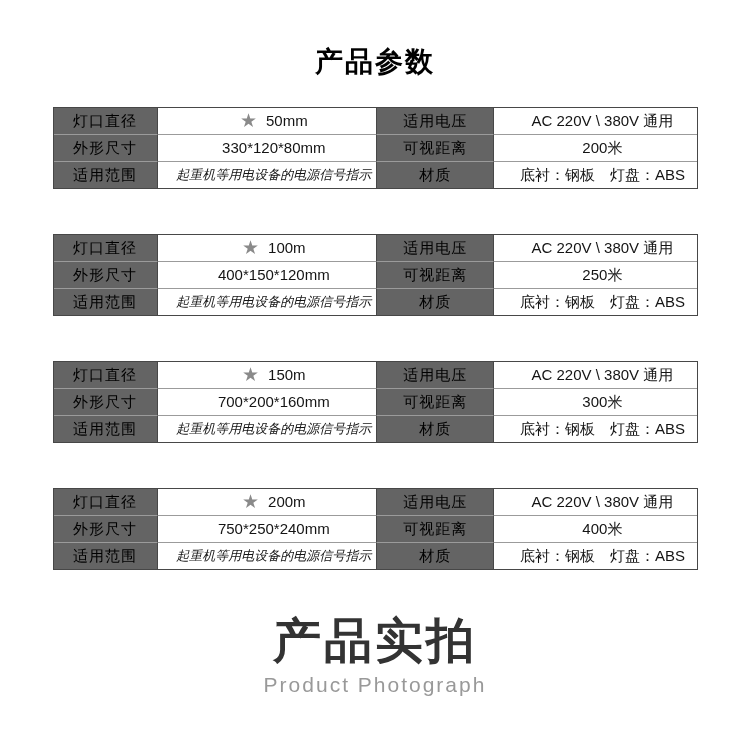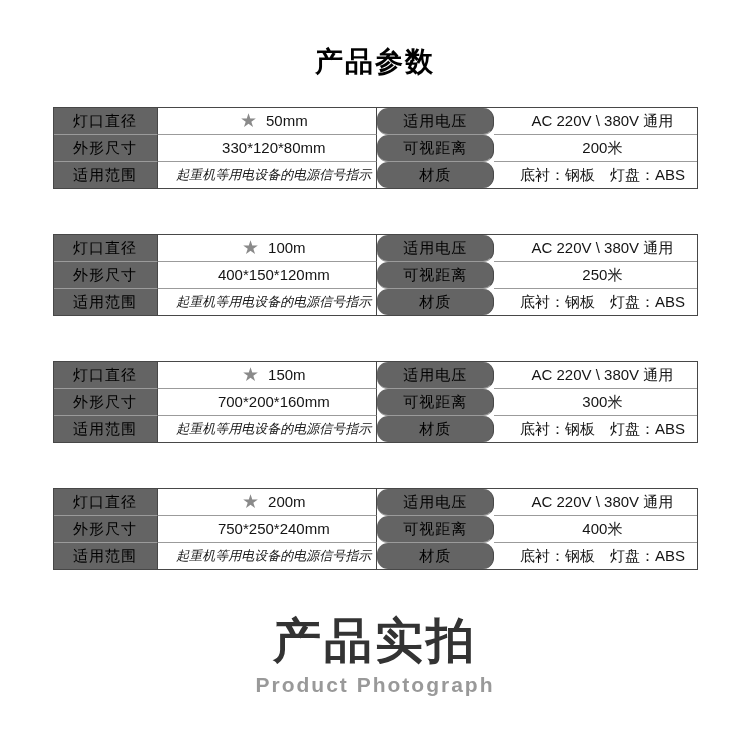--- a/index.html
+++ b/index.html
@@ -47,21 +47,21 @@
   table.spec tr:last-child td { border-bottom: 0; }
   table.spec td:last-child { border-right: 0; }
   td.lbl {
     background: #646464;
     color: #000000;
     letter-spacing: 1px;
   }
   td.val { background: #ffffff; color: #141414; padding-left: 14px; }
   .c1 { width: 103px; }
   .c2 { width: 217px; }
-  .c3 { width: 116px; border-radius: 11px; }
+  .c3 { width: 116px; }
   .c4 { width: 200px; }
   table.spec tr:nth-child(3) td.c2 { font-size: 13px; letter-spacing: 0; font-style: italic; }
   .star {
     color: #8a8a8a;
     font-size: 19px;
     margin-right: 9px;
     vertical-align: -1px;
   }
 
   
@@ -71,21 +71,20 @@
     font-weight: 900;
     color: #333333;
     letter-spacing: 3px;
     line-height: 1.1;
   }
   .footer-sub {
     margin-top: 6px;
     font-size: 21px;
     color: #999999;
     letter-spacing: 2px;
-    font-weight: bold;
   }
 </style>
 </head>
 <body>
 
 <div class="page">
   <h1 class="title">产品参数</h1>
 
   <div id="tables">
   <table class="spec">

